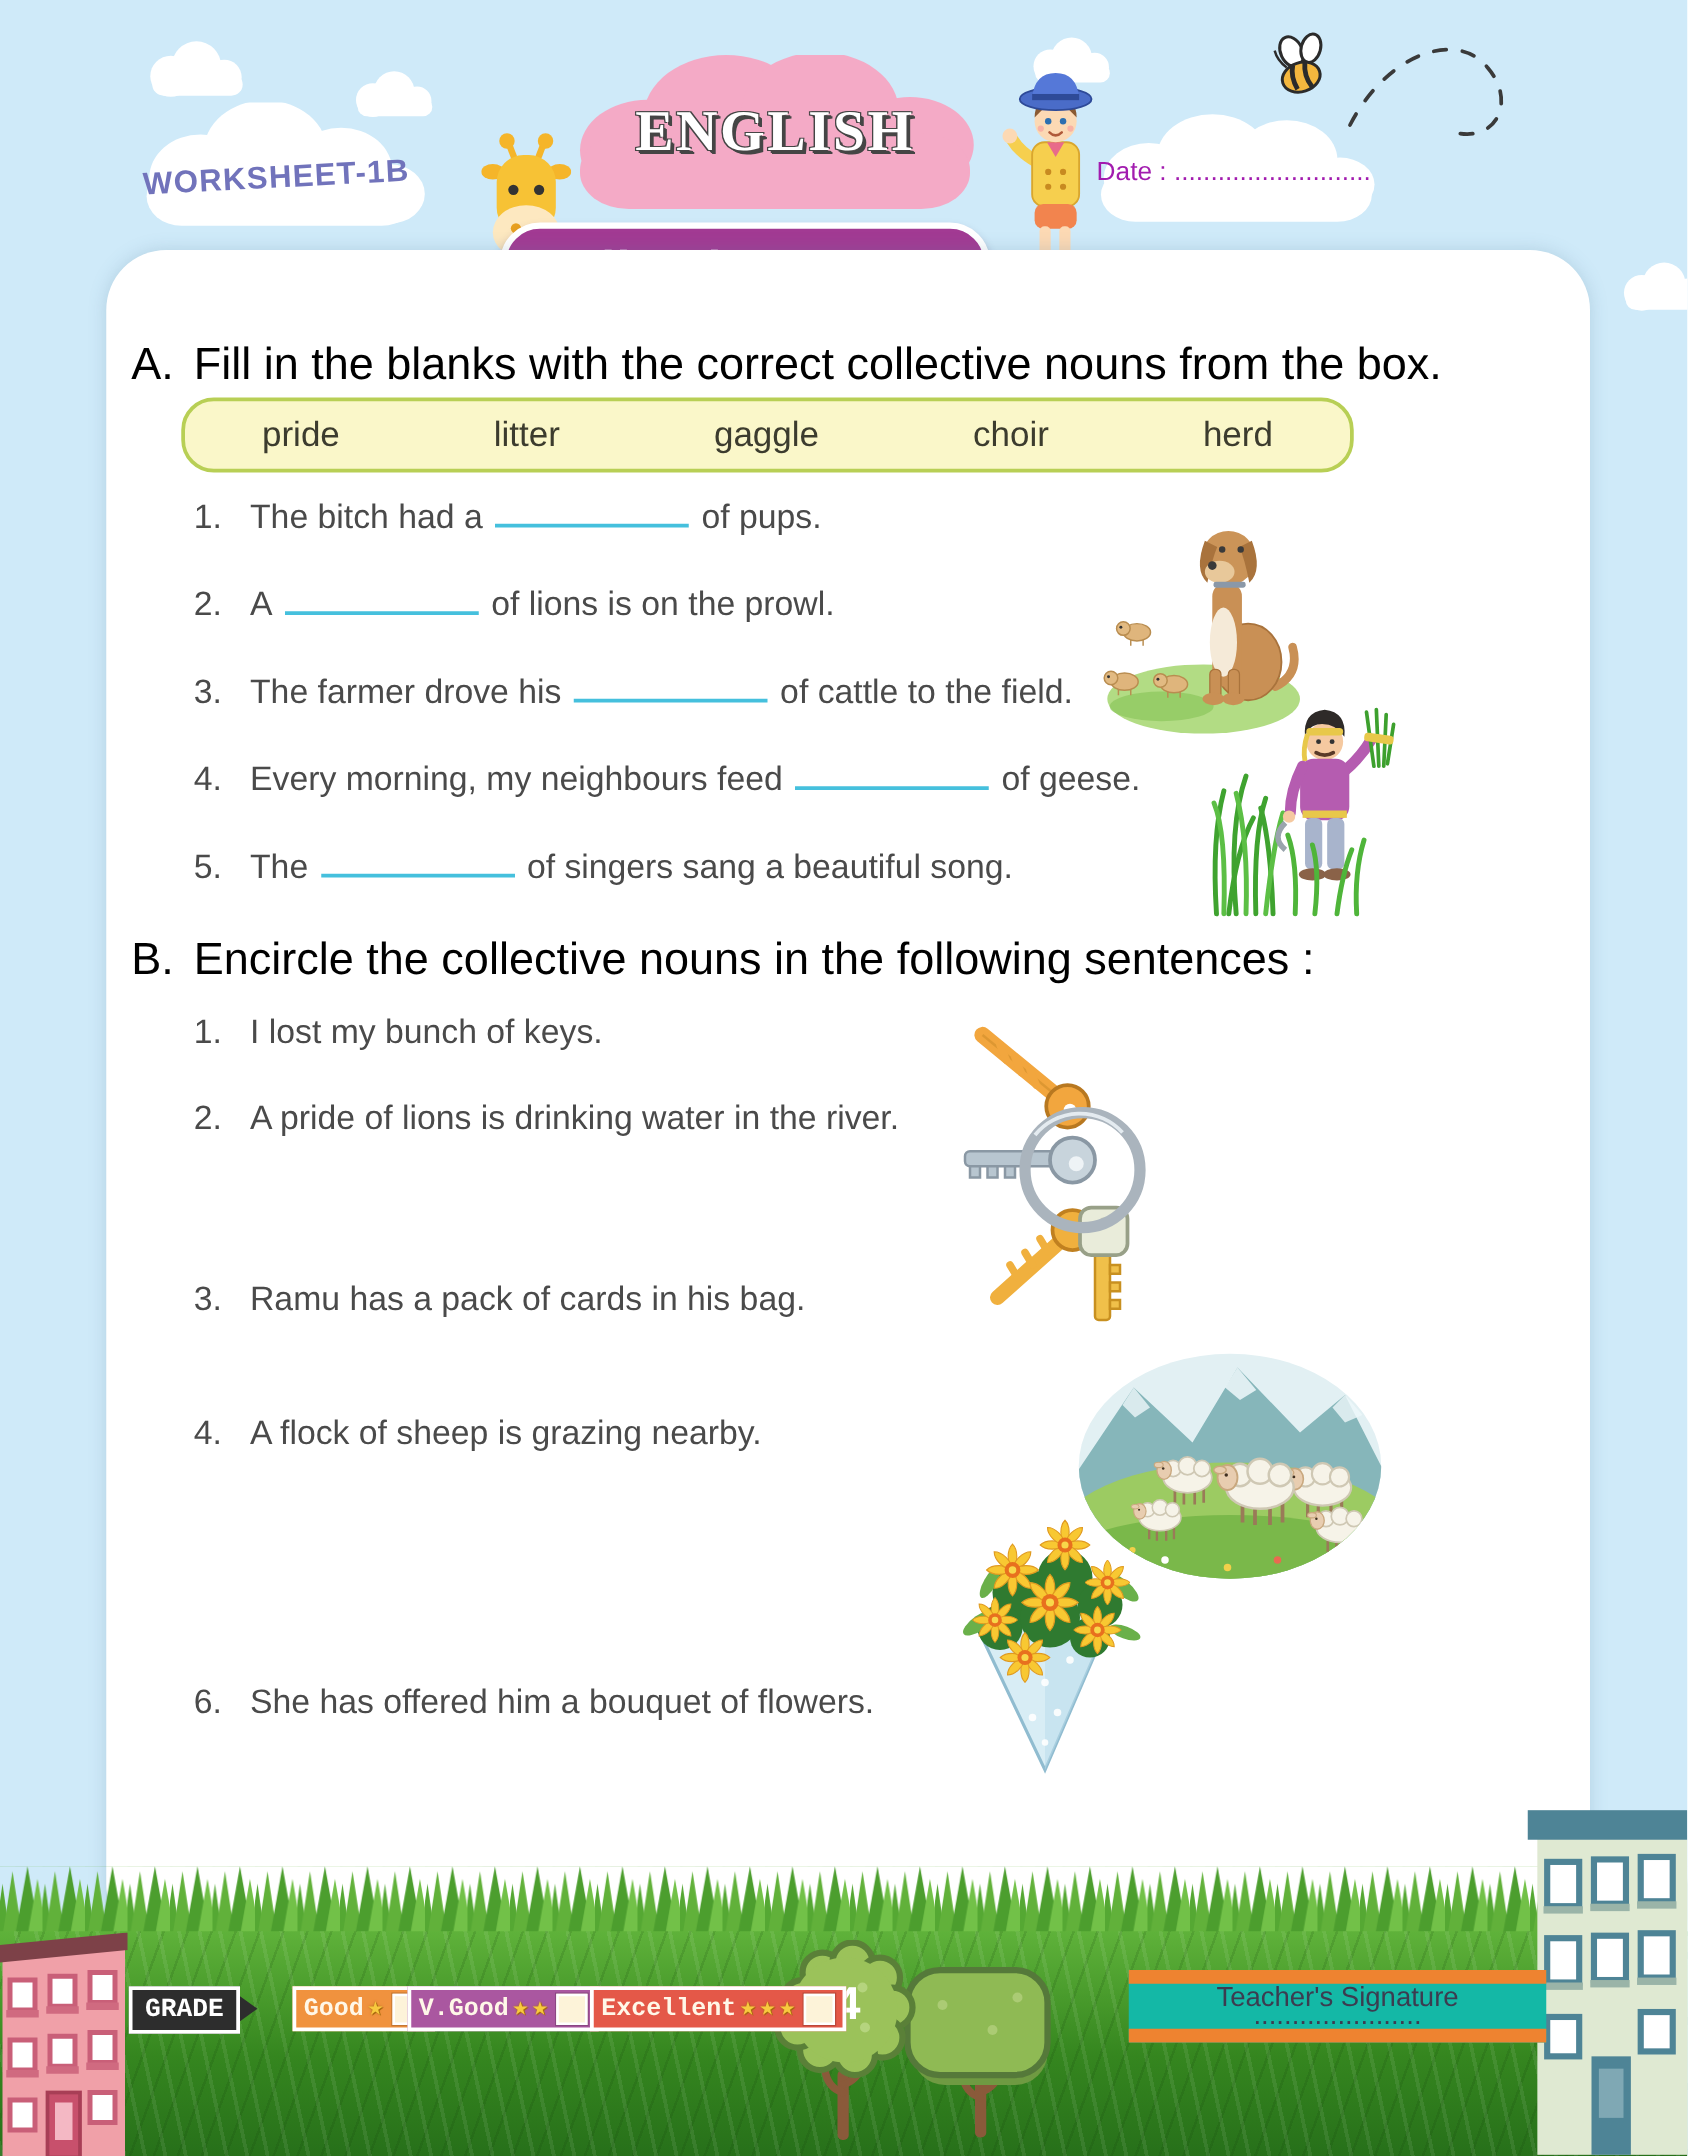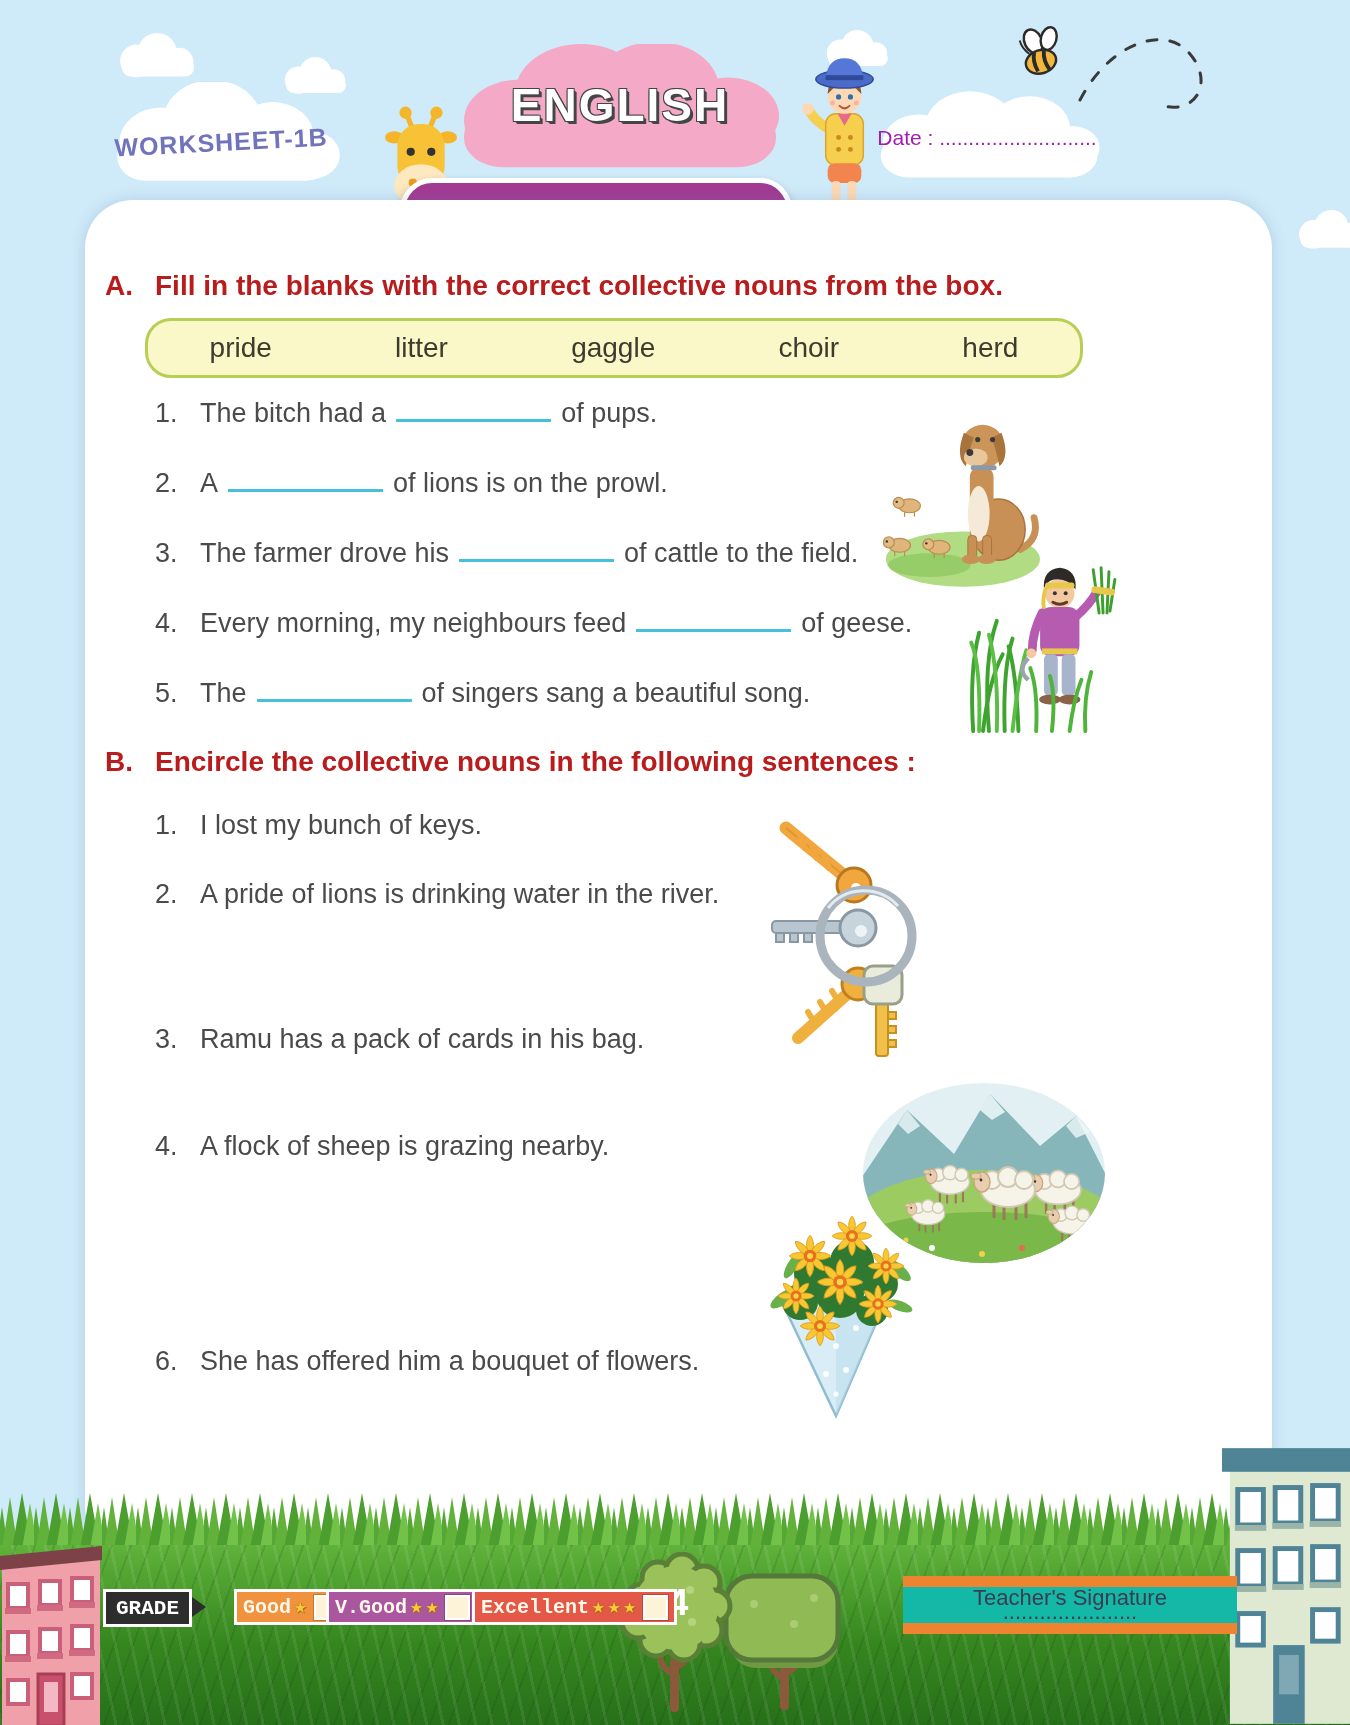--- a/index.html
+++ b/index.html
@@ -16,21 +16,21 @@
        text-shadow:3px 3px 0 #454545,-1px -1px 0 #454545,1px -1px 0 #454545,-1px 1px 0 #454545,2px 2px 0 #454545;}
   .date-text{top:38px;color:#a21caf;font-size:21px;}
   .banner{position:absolute;left:400px;top:178px;width:392px;height:76px;background:#a23a93;
           border:5px solid #ffffff;border-radius:32px;box-shadow:0 5px 8px rgba(60,30,70,.35);
           display:flex;align-items:center;justify-content:center;box-sizing:border-box;}
   .banner span{color:#ffffff;font-weight:bold;font-size:40px;letter-spacing:1px;}
   
   .card{position:absolute;left:85px;top:200px;width:1187px;height:1355px;background:#ffffff;
         border-radius:48px;box-shadow:0 0 14px rgba(90,130,160,.25);}
   
-  .sec-head{position:absolute;left:105px;color:#b91c1c;font-weight:bold;font-size:28px;}
+  .sec-head{position:absolute;left:105px;color:#000000;font-weight:normal;font-size:36px;}
   .sec-head .slabel{display:inline-block;width:50px;}
   .word-box{position:absolute;left:145px;top:318px;width:938px;height:60px;background:#faf7c9;
             border:3px solid #b8cf55;border-radius:26px;box-sizing:border-box;
             display:flex;align-items:center;justify-content:space-around;}
   .word-box span{font-size:28px;color:#3c3c2e;}
   .item{position:absolute;left:155px;font-size:27px;color:#4a4a4a;white-space:nowrap;}
   .item .num{display:inline-block;width:45px;}
   .blank{display:inline-block;width:155px;height:20px;border-bottom:3px solid #45c0dd;
          margin:0 10px;vertical-align:baseline;}
   
@@ -115,21 +115,21 @@
           <circle cx="28" cy="33" r="19"></circle>
           <circle cx="52" cy="22" r="23"></circle>
           <circle cx="80" cy="30" r="19"></circle>
           <circle cx="98" cy="40" r="13"></circle>
           <rect x="8" y="28" width="100" height="26" rx="13"></rect>
         </g>
       </svg>
     <span class="cloud-text worksheet-label">WORKSHEET-1B</span>
   </div>
 
-  <div class="cloud" style="left:452px;top:44px;width:336px;height:130px;">
+  <div class="cloud" style="left:452px;top:44px;width:336px;height:130px;font-family:Liberation Serif, serif;">
     <svg viewBox="0 0 112 58" preserveAspectRatio="none">
         <g fill="#f4aac6">
           <circle cx="22" cy="34" r="18"></circle>
           <circle cx="43" cy="22" r="22"></circle>
           <circle cx="68" cy="20" r="21"></circle>
           <circle cx="92" cy="32" r="17"></circle>
           <rect x="4" y="28" width="104" height="27" rx="13"></rect>
         </g>
       </svg>
     <span class="cloud-text english-cloud-text">ENGLISH</span>

